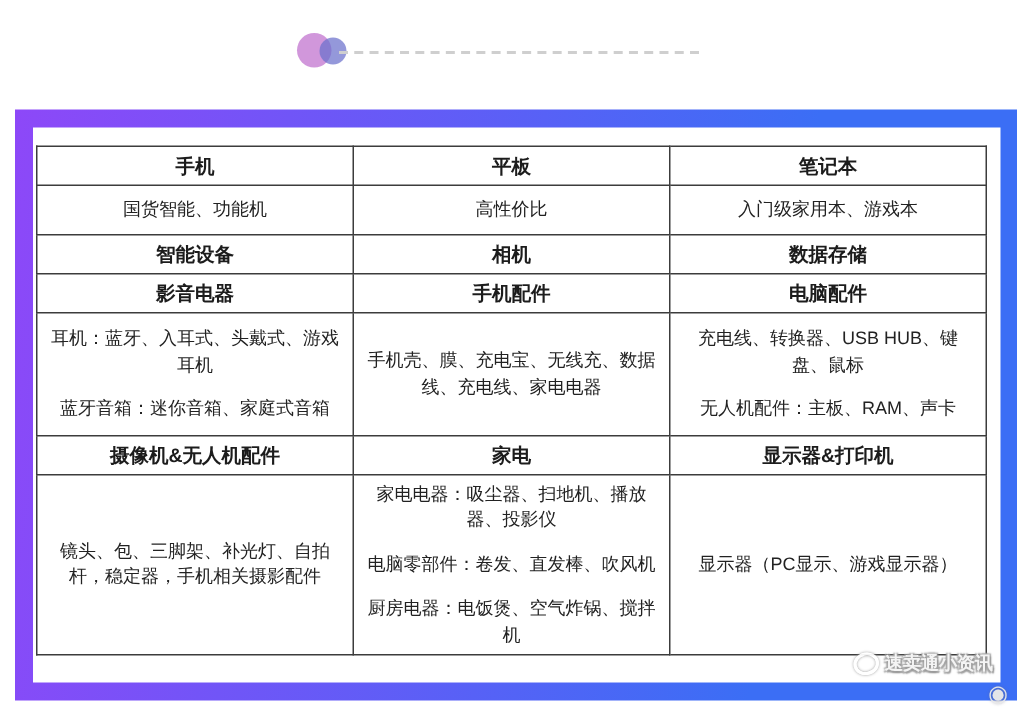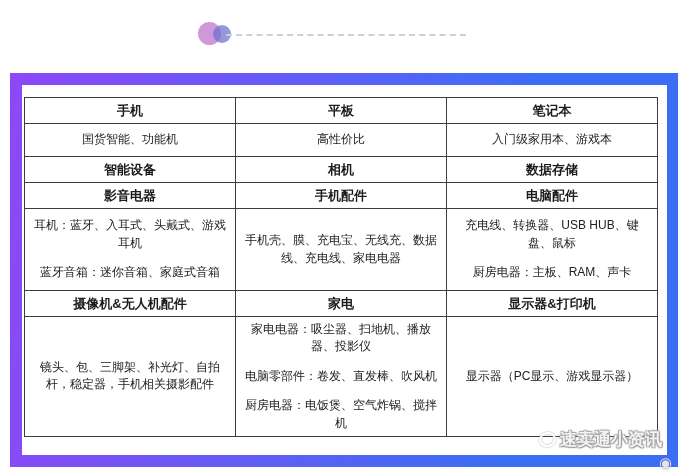--- a/index.html
+++ b/index.html
@@ -62,21 +62,21 @@
   td .cell-p:first-child { margin-top: 0; }
   td .cell-p:last-child { margin-bottom: 0; }
   tr.r6 td .cell-p + .cell-p, tr.r8 td .cell-p + .cell-p { margin-top: 12px; }
 
   
   .watermark {
     position: absolute; display: flex; align-items: center; gap: 4px;
     font-weight: bold; pointer-events: none; white-space: nowrap;
   }
   .wm1 {
-    right: 16px; bottom: 22px; font-size: 17px;
+    right: 16px; bottom: 22px; font-size: 12px;
     color: #f4f4f4;
     text-shadow: 1px 1px 1px #999, -1px -1px 1px #aaa, 1px -1px 1px #a5a5a5, -1px 1px 1px #a5a5a5;
   }
   .wm2 {
     right: 6px; bottom: 3px; font-size: 17px;
     color: rgba(232,232,232,.95);
     text-shadow: 0 0 2px rgba(120,120,140,.55);
   }
   .wm-ring {
     display: inline-block; width: 17px; height: 15px;
@@ -130,21 +130,21 @@
         <tr class="r6">
           <td class="l">
             <p class="cell-p">耳机：蓝牙、入耳式、头戴式、游戏耳机</p>
             <p class="cell-p">蓝牙音箱：迷你音箱、家庭式音箱</p>
           </td>
           <td class="l">
             <p class="cell-p">手机壳、膜、充电宝、无线充、数据线、充电线、家电电器</p>
           </td>
           <td class="l">
             <p class="cell-p">充电线、转换器、USB HUB、键盘、鼠标</p>
-            <p class="cell-p">厨房电器：主板、RAM、声卡</p>
+            <p class="cell-p">无人机配件：主板、RAM、声卡</p>
           </td>
         </tr>
         <tr class="r7">
           <th>摄像机&amp;无人机配件</th>
           <th>家电</th>
           <th>显示器&amp;打印机</th>
         </tr>
         <tr class="r8">
           <td class="l">
             <p class="cell-p">镜头、包、三脚架、补光灯、自拍杆，稳定器，手机相关摄影配件</p>

